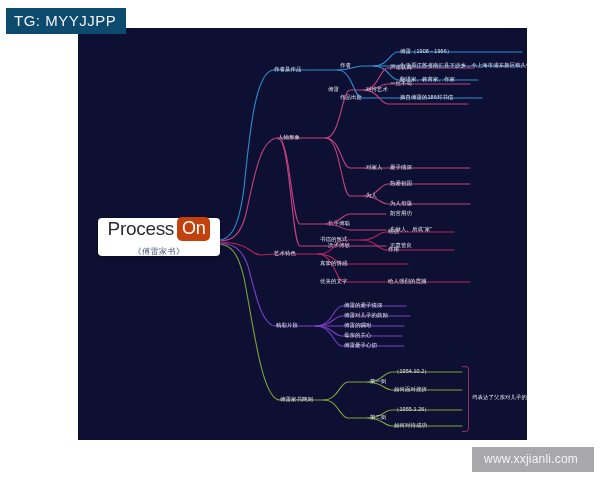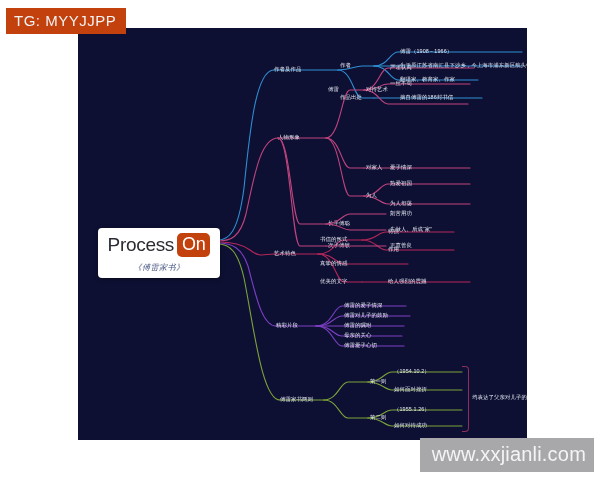--- a/index.html
+++ b/index.html
@@ -1,32 +1,32 @@
 <!DOCTYPE html>
 <html><head>
 <meta charset="utf-8">
 <style>
   html,body{margin:0;padding:0;}
   body{width:600px;height:480px;background:#ffffff;
        font-family:"Liberation Sans","DejaVu Sans",sans-serif;overflow:hidden;position:relative;}
   #canvas{position:absolute;left:78px;top:28px;width:449px;height:412px;background:#0e1033;overflow:hidden;}
   #svg{position:absolute;left:0;top:0;width:449px;height:412px;}
-  .tg-badge{position:absolute;left:6px;top:8px;background:#c2410c;color:#f2f2f4;
+  .tg-badge{position:absolute;left:6px;top:8px;background:#0c4a6e;color:#f2f2f4;
             font-size:15px;padding:4px 10px 5px 8px;letter-spacing:.5px;z-index:5;}
   .wm{position:absolute;right:6px;bottom:8px;background:#a8a8ab;color:#f4f4f6;
-      font-size:20px;padding:5px 8px 6px 12px;letter-spacing:.2px;z-index:5;}
+      font-size:12px;padding:5px 16px 6px 12px;letter-spacing:.2px;z-index:5;}
   .node{position:absolute;color:#e6e8f2;font-size:5.4px;white-space:nowrap;line-height:1;
         transform:translateY(-50%);letter-spacing:.1px;}
   .root{position:absolute;background:#ffffff;border-radius:4px;
         box-shadow:0 1px 4px rgba(0,0,0,.45);display:flex;flex-direction:column;
         align-items:center;justify-content:center;}
   .root-logo{display:flex;align-items:center;font-size:19px;color:#2b2b33;letter-spacing:-.3px;}
   .root-logo .on{background:#c2410c;color:#fff;border-radius:5px;padding:1px 5px 2px 5px;
                  margin-left:3px;font-size:18px;}
-  .root-sub{font-size:8px;color:#3a4a7a;margin-top:5px;letter-spacing:.5px;font-style:italic;}
+  .root-sub{font-size:8px;color:#3a4a7a;margin-top:5px;letter-spacing:.5px;}
   .bracket{position:absolute;border:1px solid #8e2f5c;border-left:none;border-radius:0 4px 4px 0;}
 </style>
 </head>
 <body>
 
 <div class="tg-badge">TG: MYYJJPP</div>
 
 <div id="canvas">
 
   <svg id="svg" viewBox="0 0 449 412">
@@ -84,21 +84,21 @@
         <path d="M246,372 C260,372 262,354 270,354 L290,354"></path>
         <path d="M246,372 C260,372 262,390 270,390 L290,390"></path>
         <path d="M290,354 C304,354 306,344 314,344 L384,344"></path>
         <path d="M290,354 C304,354 306,362 314,362 L384,362"></path>
         <path d="M290,390 C304,390 306,382 314,382 L384,382"></path>
         <path d="M290,390 C304,390 306,398 314,398 L384,398"></path>
       </g>
     </g>
   </svg>
 
-  <div class="root" style="left:20px;top:200px;width:122px;height:50px;">
+  <div class="root" style="left:20px;top:190px;width:122px;height:38px;">
     <div class="root-logo">
       <span>Process</span>
       <span class="on">On</span>
     </div>
     <div class="root-sub">《傅雷家书》</div>
   </div>
 
   <div class="node" style="left:196px;top:42px;">作者及作品</div>
   <div class="node" style="left:262px;top:38px;">作者</div>
   <div class="node" style="left:262px;top:70px;">作品出处</div>

